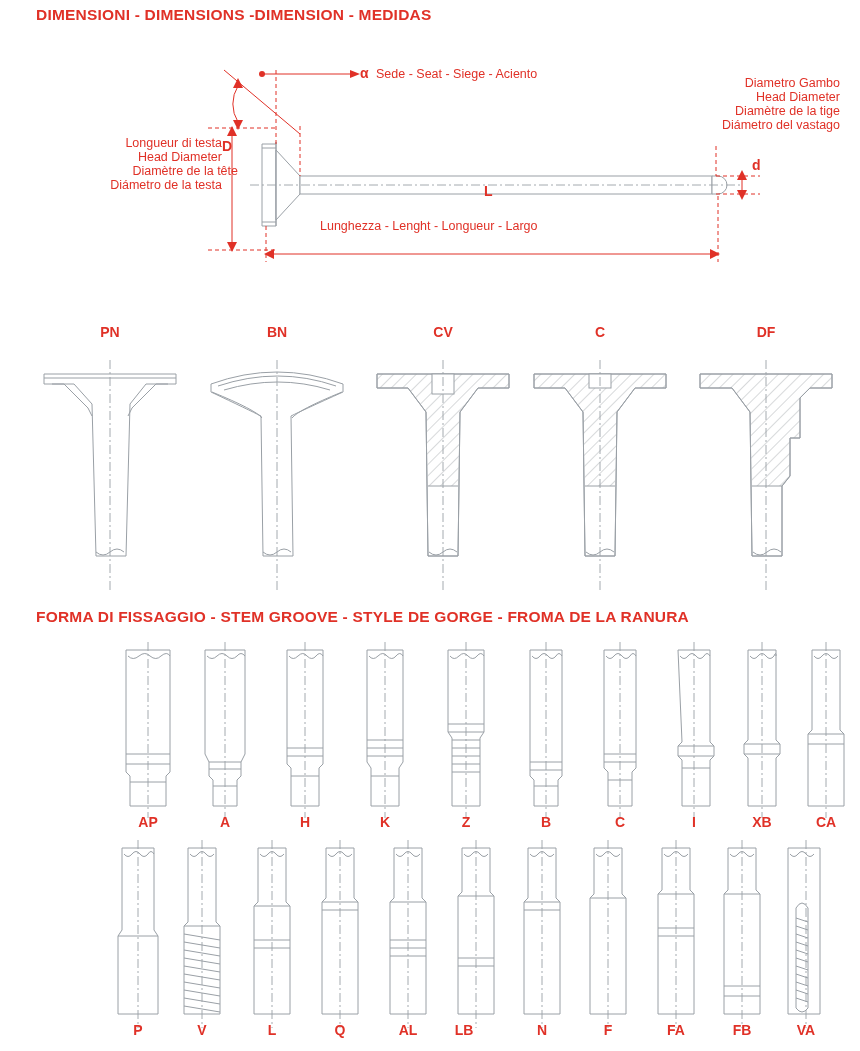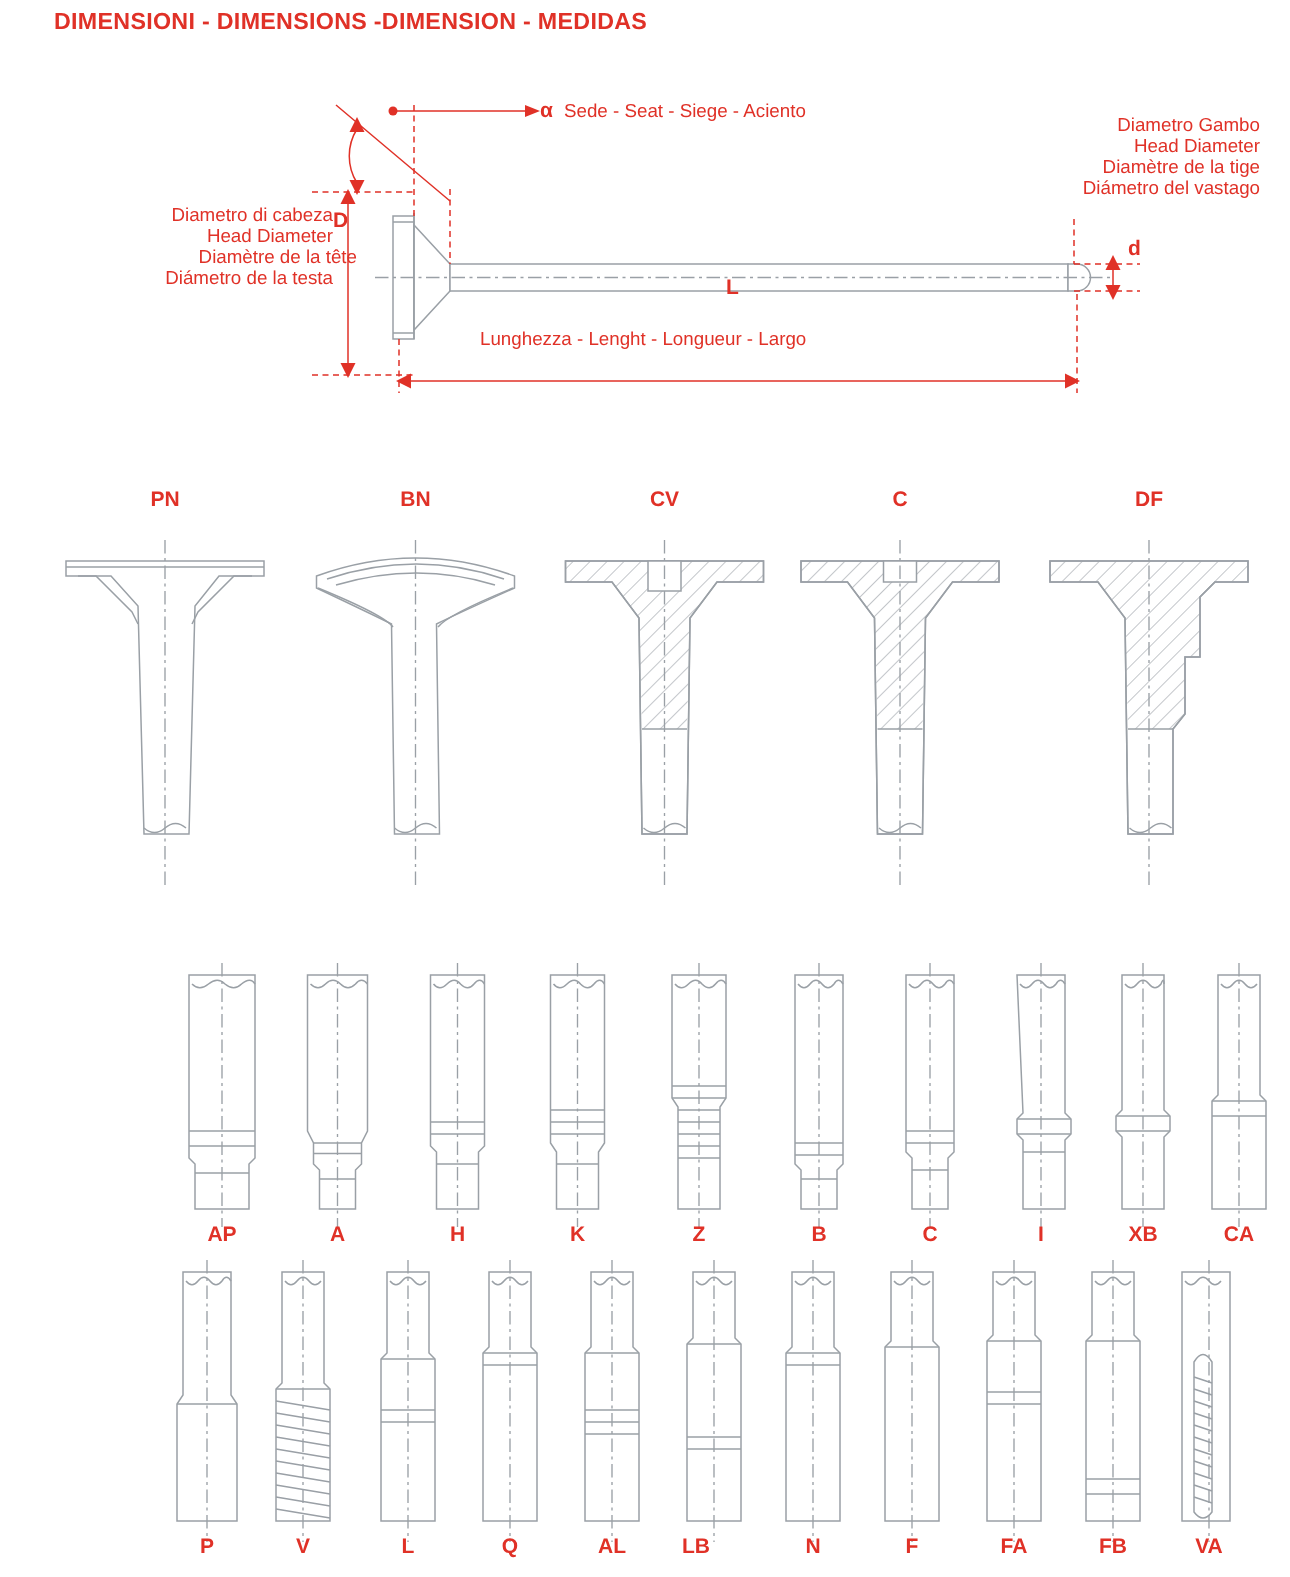--- a/index.html
+++ b/index.html
@@ -103,21 +103,21 @@
       <line class="dash" x1="266" y1="200" x2="266" y2="236"></line>
       <line class="dash" x1="718" y1="170" x2="718" y2="236"></line>
       <line class="ln" x1="272" y1="228" x2="712" y2="228"></line>
       <polygon points="264,228 274,223 274,233" fill="#e03127"></polygon>
       <polygon points="720,228 710,223 710,233" fill="#e03127"></polygon>
     </svg>
 
     <div class="lbl b" style="left:360px;top:40px;">α</div>
     <div class="lbl" style="left:376px;top:41px;">Sede - Seat - Siege - Aciento</div>
 
-    <div class="lbl r" style="left:0px;top:110px;width:222px;">Diametro di cabeza</div>
+    <div class="lbl r" style="left:0px;top:110px;width:222px;">Longueur di testa</div>
     <div class="lbl r" style="left:0px;top:124px;width:222px;">Head Diameter</div>
     <div class="lbl r" style="left:0px;top:138px;width:222px;padding-left:16px;">Diamètre de la tête</div>
     <div class="lbl r" style="left:0px;top:152px;width:222px;">Diámetro de la testa</div>
     <div class="lbl b" style="left:222px;top:113px;">D</div>
 
     <div class="lbl r" style="left:600px;top:50px;width:240px;">Diametro Gambo</div>
     <div class="lbl r" style="left:600px;top:64px;width:240px;">Head Diameter</div>
     <div class="lbl r" style="left:600px;top:78px;width:240px;">Diamètre de la tige</div>
     <div class="lbl r" style="left:600px;top:92px;width:240px;">Diámetro del vastago</div>
     <div class="lbl b" style="left:752px;top:132px;">d</div>
@@ -184,20 +184,21 @@
       </g>
     </svg>
 
     <div class="code" style="left:60px;top:-2px;width:100px;">PN</div>
     <div class="code" style="left:227px;top:-2px;width:100px;">BN</div>
     <div class="code" style="left:393px;top:-2px;width:100px;">CV</div>
     <div class="code" style="left:550px;top:-2px;width:100px;">C</div>
     <div class="code" style="left:716px;top:-2px;width:100px;">DF</div>
   </div>
 
+  <div class="sec-title" style="left:36px;top:608px;">FORMA DI FISSAGGIO - STEM GROOVE - STYLE DE GORGE - FROMA DE LA RANURA</div>
 
   <div class="blk" style="left:0;top:636px;width:860px;height:200px;">
     <svg width="860" height="200" viewBox="0 0 860 200">
 
       <g>
         <path class="grf" d="M126,14 L170,14 L170,136 L166,140 L166,170 L130,170 L130,140 L126,136 Z"></path>
         <path class="gr" d="M128,20 q5,5 11,0 q6,-5 11,0 q6,5 11,0 q6,-5 9,0"></path>
         <line class="gr" x1="126" y1="118" x2="170" y2="118"></line>
         <line class="gr" x1="126" y1="128" x2="170" y2="128"></line>
         <line class="gr" x1="130" y1="146" x2="166" y2="146"></line>

